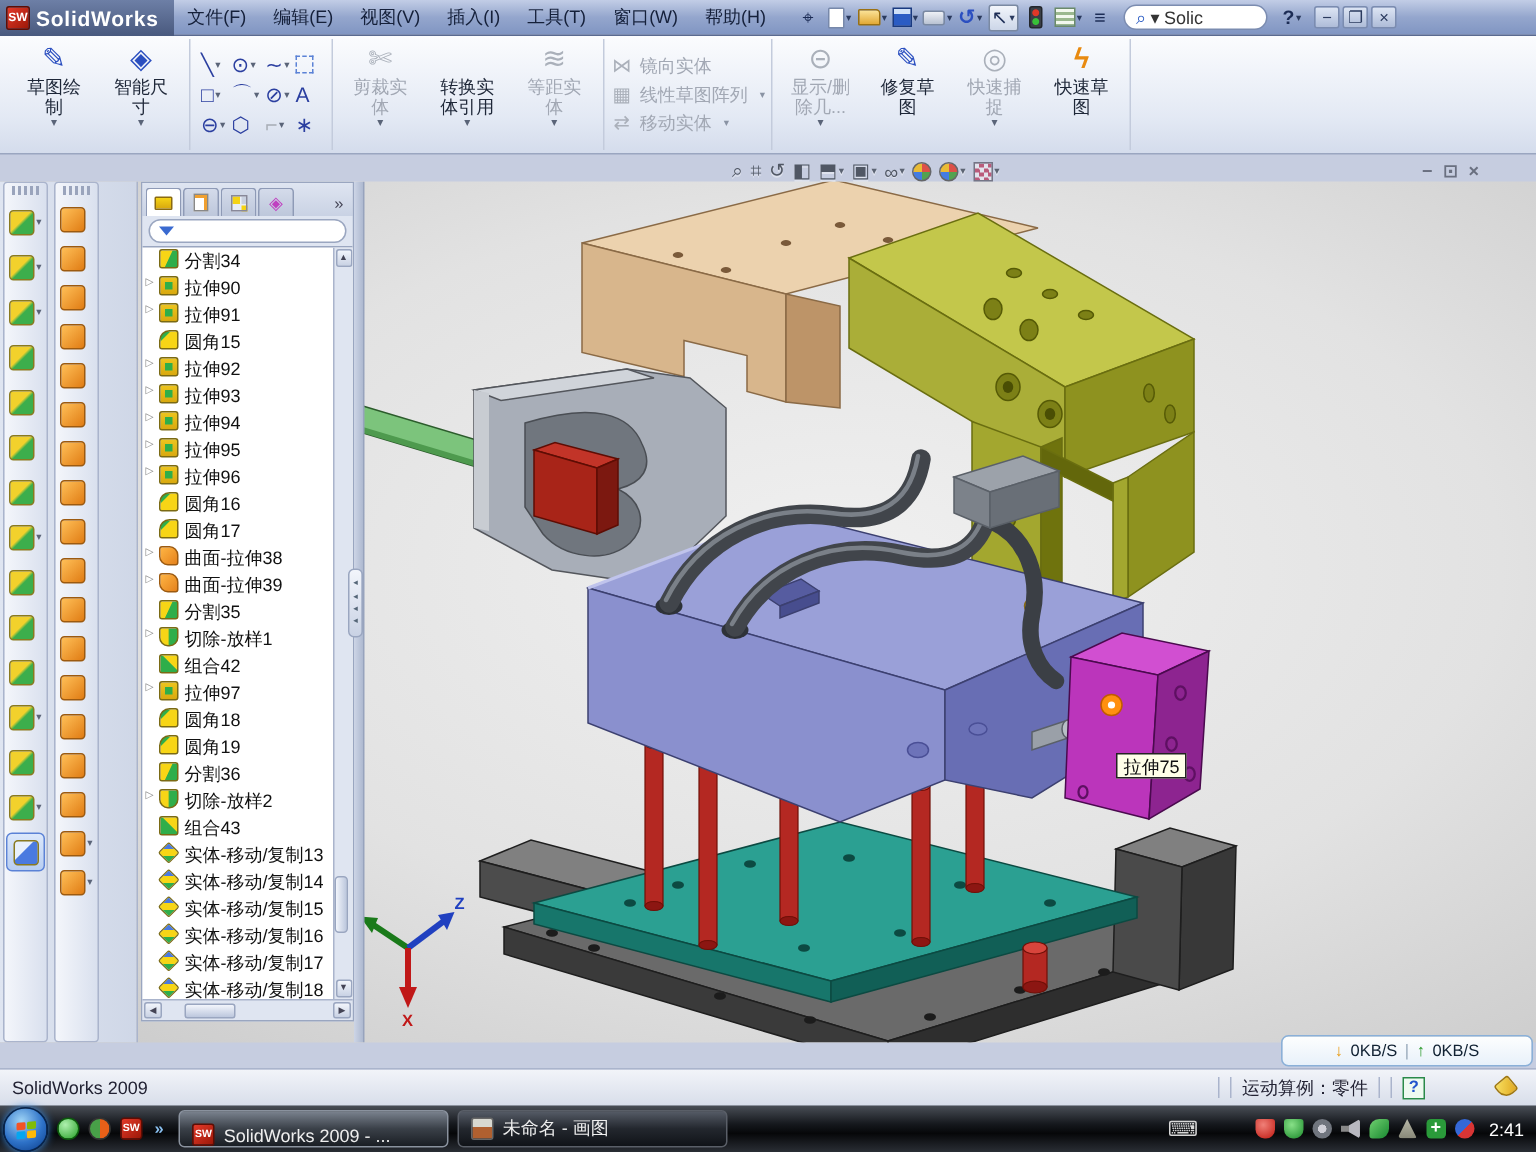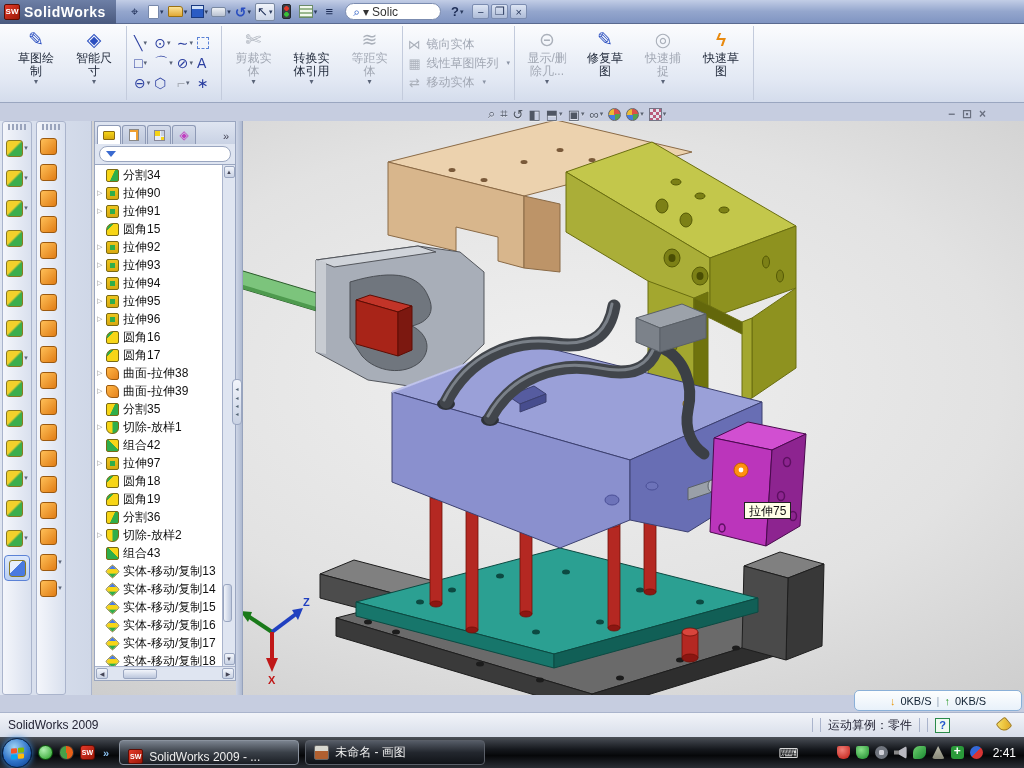--- a/index.html
+++ b/index.html
@@ -101,21 +101,21 @@
     linear-gradient(#f5d316,#f5d316) 0 0/5px 5px no-repeat,
     linear-gradient(#f5d316,#f5d316) 6px 6px/5px 5px no-repeat,
     linear-gradient(#c8d0e0,#c8d0e0) 6px 0/5px 5px no-repeat,#e8edf6;border:1px solid #889}
   .fmt-dim{color:#c040c0;font-size:12px;line-height:1}
   .fmover{margin-left:auto;color:#445;font-size:11px;padding:0 4px 2px}
   .filterrow{height:20px;padding:2px 4px;background:#dfe5f1}
   .filterpill{height:16px;border:1px solid #9aa6c0;border-radius:8px;background:#fff;display:flex;align-items:center;padding:0 6px;gap:4px}
   .funnel{width:0;height:0;border-left:5px solid transparent;border-right:5px solid transparent;border-top:6px solid #3a6ad0}
   .treewrap{flex:1;display:flex;background:#fff;border-top:1px solid #9aa6c0;overflow:hidden}
   .tree{flex:1;overflow:hidden;padding-top:1px}
-  .trow{display:flex;align-items:center;height:18px;padding-left:2px;white-space:nowrap;color:#111}
+  .trow{display:flex;align-items:flex-start;height:18px;padding-left:2px;white-space:nowrap;color:#111}
   .arr{width:9px;font-size:7px;color:#888;visibility:hidden;flex:none}
   .arr.exp{visibility:visible}
   .tico{width:13px;height:13px;border:1px solid #7a6a14;border-radius:2px;flex:none;margin-right:4px}
   .ic-split{background:linear-gradient(115deg,#f7d516 48%,#2fae4a 52%)}
   .ic-ext{background:linear-gradient(#2fae4a,#2fae4a) center/5px 5px no-repeat,linear-gradient(#edc51e,#d9a90f)}
   .ic-fil{background:linear-gradient(135deg,#2fae4a 28%,#f7d516 32%);border-radius:7px 2px 2px 2px}
   .ic-surf{background:linear-gradient(135deg,#ffb544,#e5821c);border-color:#9c5a10;border-radius:2px 6px 2px 6px}
   .ic-loft{background:linear-gradient(90deg,#f7d516 45%,#2fae4a 55%);border-radius:2px 2px 6px 6px}
   .ic-comb{background:linear-gradient(45deg,#2fae4a 55%,#f7d516 58%)}
   .ic-move{background:linear-gradient(135deg,#4a7ae0 28%,#f7d516 30% 65%,#2fae4a 68%);transform:rotate(45deg) scale(.8)}
@@ -208,20 +208,30 @@
 </style>
 </head>
 <body>
 <div id="screen">
 
 <div class="titlebar">
   <div class="logo">
     <span class="logo-cube">SW</span>
     <span class="logo-text">SolidWorks</span>
   </div>
+  <div class="menus">
+
+  <span class="menu-item">文件(F)</span>
+        <span class="menu-item">编辑(E)</span>
+        <span class="menu-item">视图(V)</span>
+        <span class="menu-item">插入(I)</span>
+        <span class="menu-item">工具(T)</span>
+        <span class="menu-item">窗口(W)</span>
+        <span class="menu-item">帮助(H)</span>
+      </div>
   <div class="tb-icons">
     <span class="tbi">⌖</span>
     <span class="tbi">
           <span class="tb-page"></span>
           <span class="car">▾</span>
         </span>
     <span class="tbi">
           <span class="tb-folder"></span>
           <span class="car">▾</span>
         </span>

